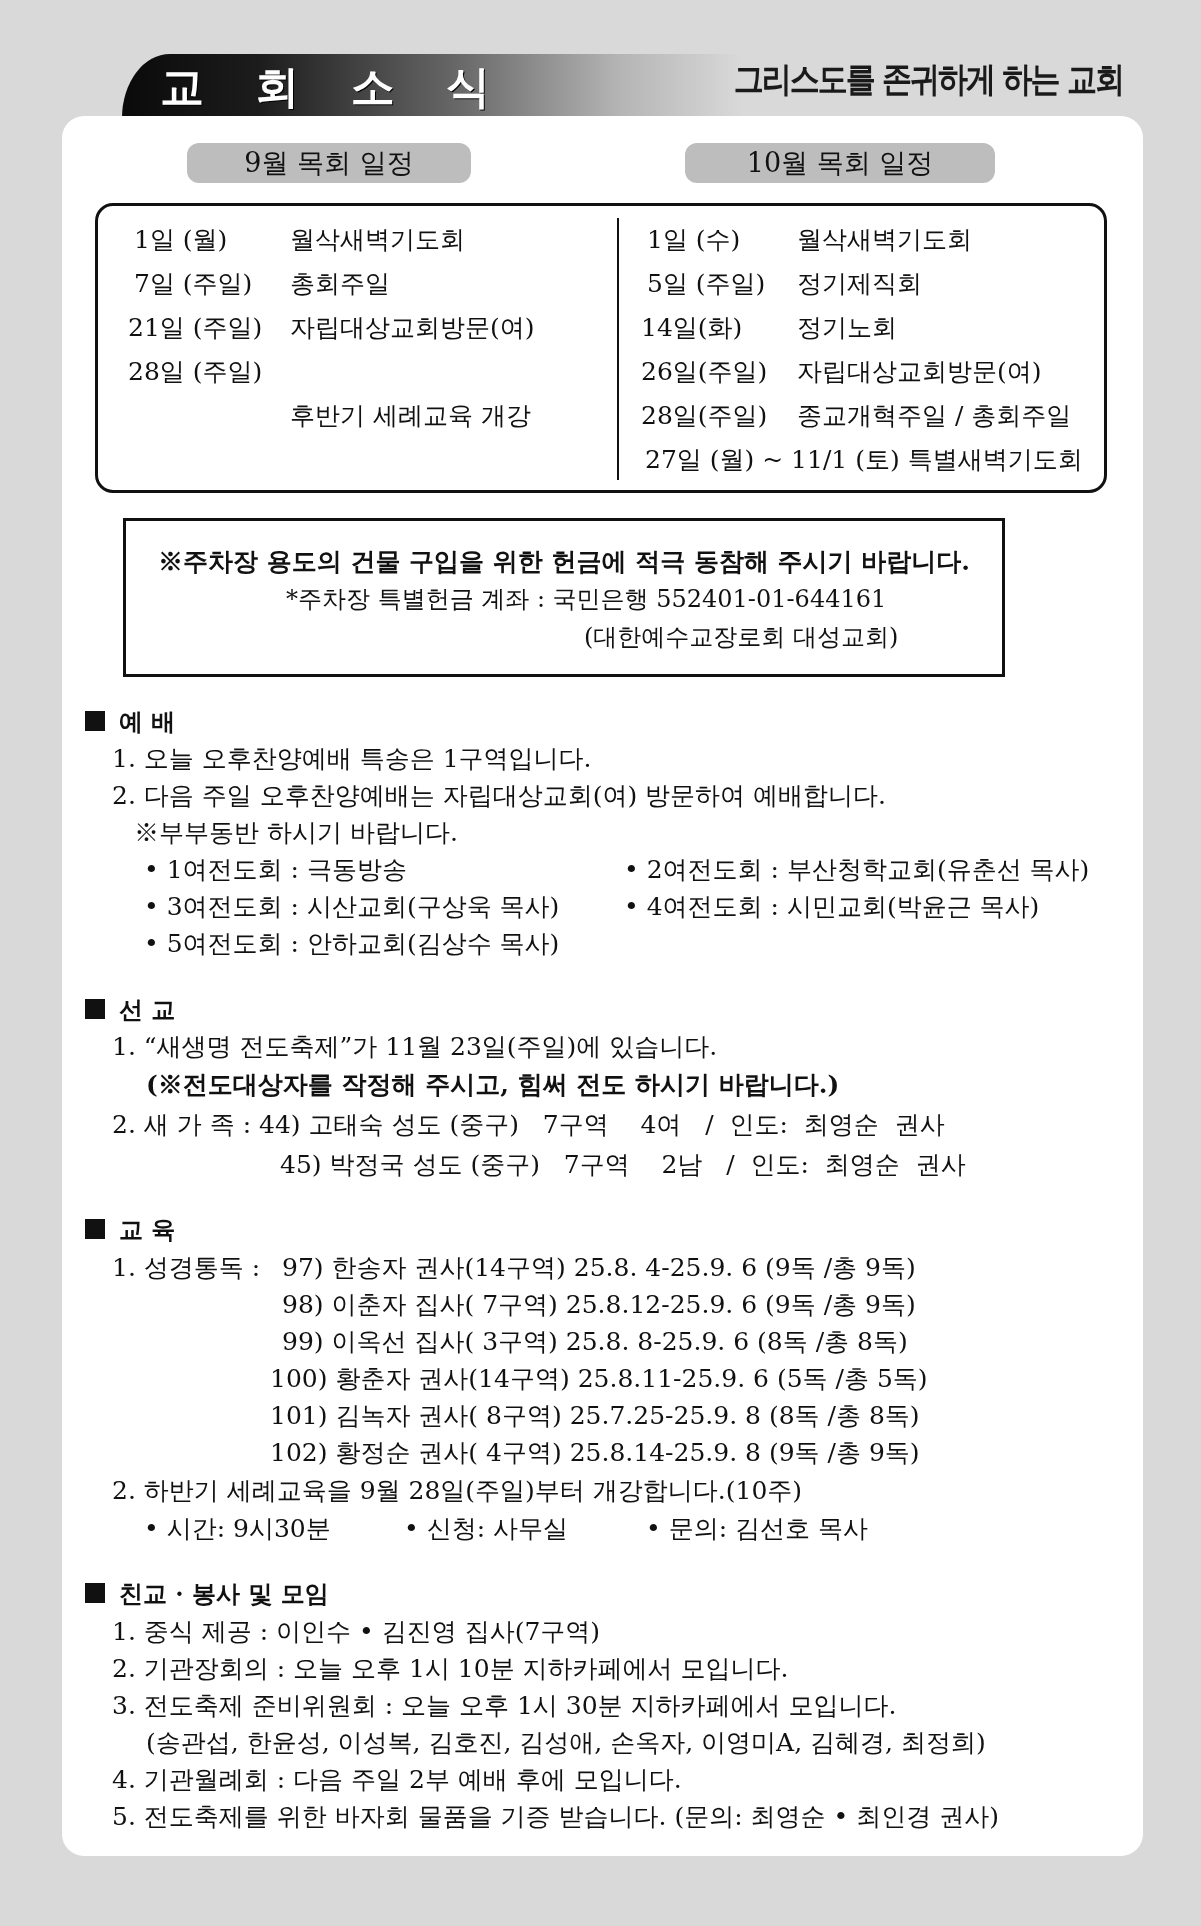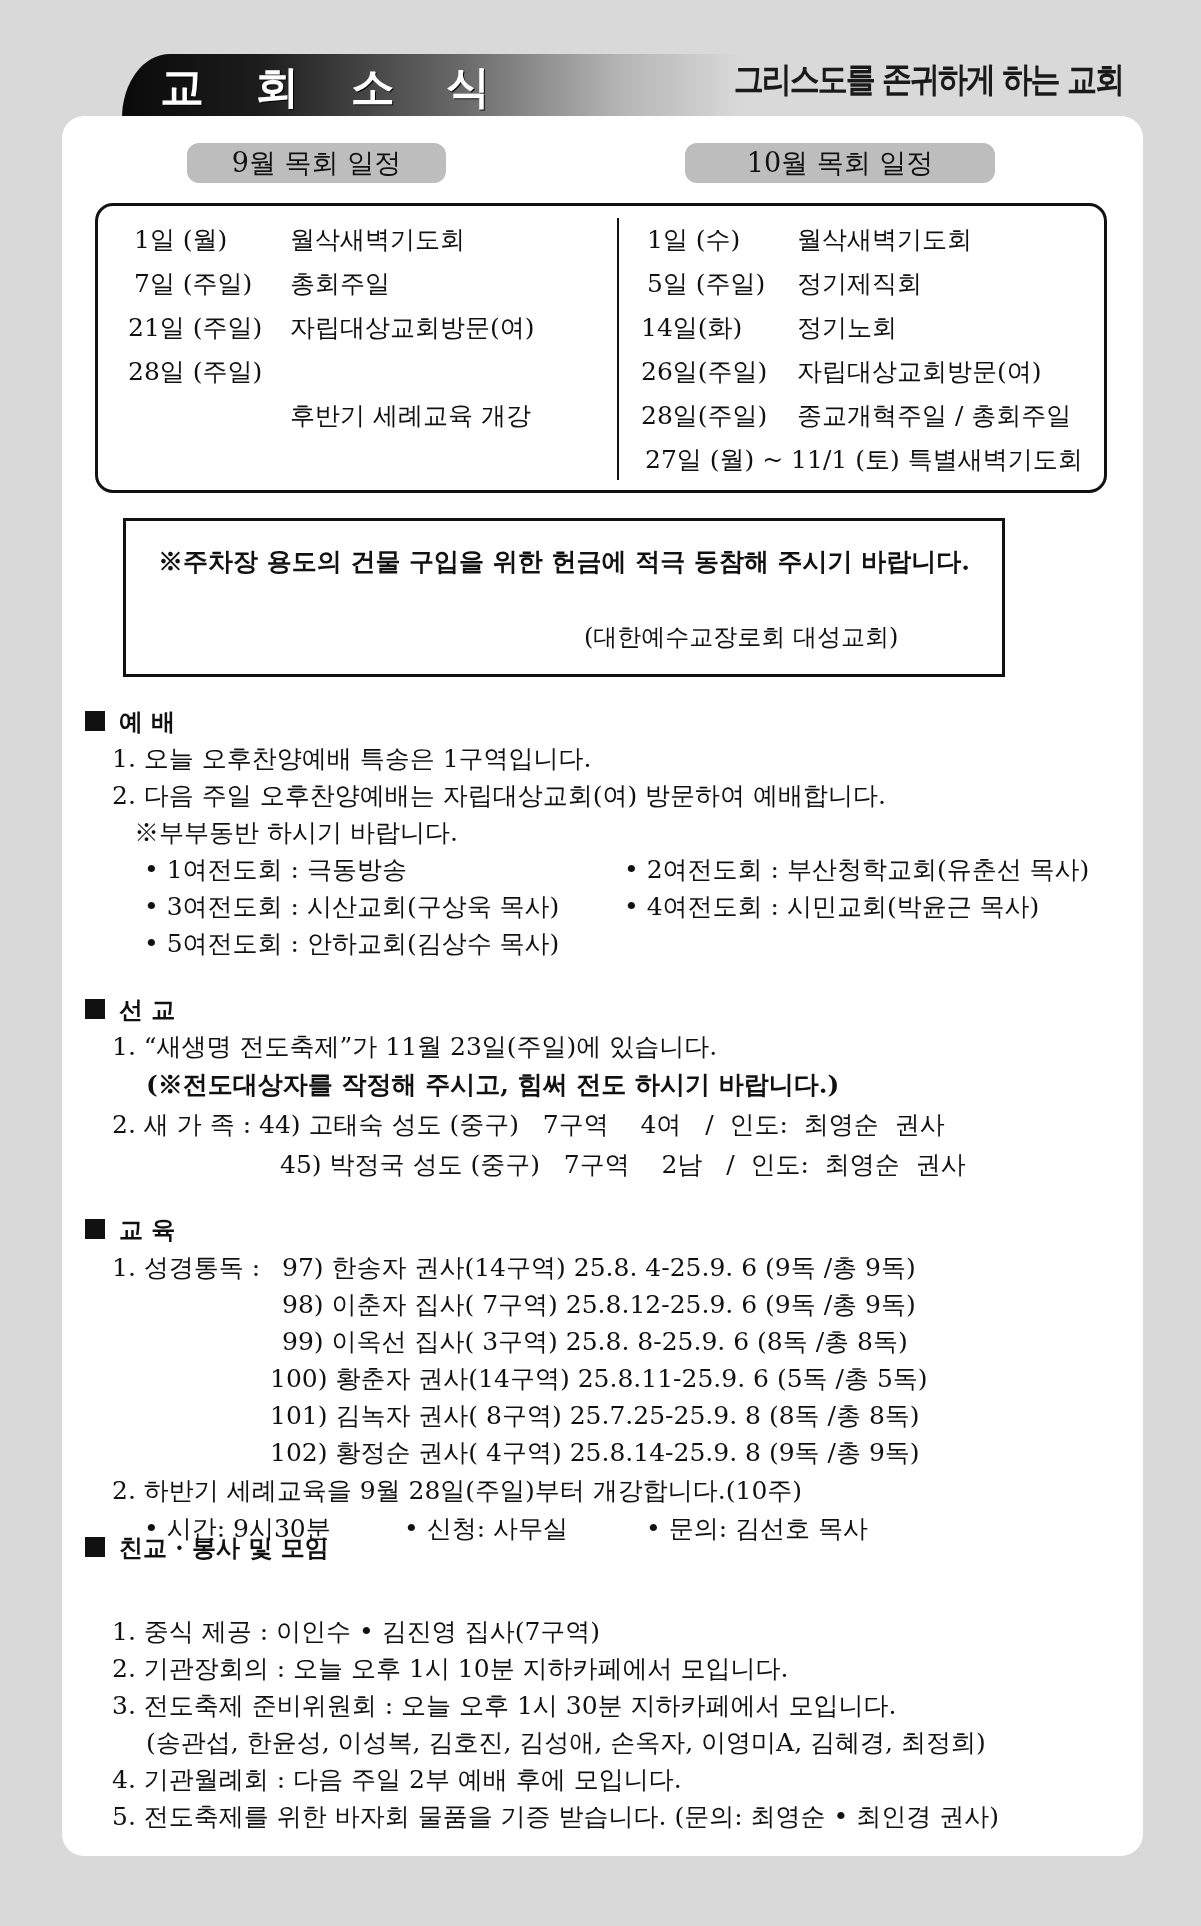--- a/index.html
+++ b/index.html
@@ -49,21 +49,21 @@
 </style>
 </head>
 <body>
 
 <div class="abs banner"></div>
 <div class="abs banner-title">교 회 소 식</div>
 <div class="abs banner-slogan">그리스도를 존귀하게 하는 교회</div>
 
 <div class="abs card"></div>
 
-<div class="abs pill" style="left:187px;width:259px;">9월 목회 일정</div>
+<div class="abs pill" style="left:187px;width:284px;">9월 목회 일정</div>
 <div class="abs pill" style="left:685px;width:310px;">10월 목회 일정</div>
 
 <div class="abs sched-box"></div>
 <div class="abs divider"></div>
 
 <div class="abs" style="left:0;top:218px;width:617px;">
   <div class="srow" style="position:relative;">
     <span class="sdate" style="left:134px;">1일 (월)</span>
     <span class="sevent" style="left:290px;">월삭새벽기도회</span>
   </div>
@@ -106,20 +106,21 @@
     <span class="sevent" style="left:180px;">종교개혁주일 / 총회주일</span>
   </div>
   <div class="srow" style="position:relative;">
     <span class="sdate" style="left:28px;">27일 (월) ~ 11/1 (토) 특별새벽기도회</span>
     <span class="sevent" style="left:180px;"></span>
   </div>
 </div>
 
 <div class="abs notice-box">
   <div class="abs notice-main">※주차장 용도의 건물 구입을 위한 헌금에 적극 동참해 주시기 바랍니다.</div>
+  <div class="abs notice-sub">*주차장 특별헌금 계좌 : 국민은행 552401-01-644161</div>
   <div class="abs notice-sub2">(대한예수교장로회 대성교회)</div>
 </div>
 
 <div class="abs sec-head" style="left:85px;top:706px;">
   <span class="sq"></span><span>예 배</span>
 </div>
 <div class="abs line" style="left:112px;top:740px;">1. 오늘 오후찬양예배 특송은 1구역입니다.</div>
 <div class="abs line" style="left:112px;top:777px;">2. 다음 주일 오후찬양예배는 자립대상교회(여) 방문하여 예배합니다.</div>
 <div class="abs line" style="left:134px;top:814px;">※부부동반 하시기 바랍니다.</div>
 <div class="abs line" style="left:144px;top:851px;">• 1여전도회 : 극동방송</div>
@@ -144,21 +145,21 @@
 <div class="abs line" style="left:282px;top:1286px;white-space:pre;">98) 이춘자 집사( 7구역) 25.8.12-25.9. 6 (9독 /총 9독)</div>
 <div class="abs line" style="left:282px;top:1323px;white-space:pre;">99) 이옥선 집사( 3구역) 25.8. 8-25.9. 6 (8독 /총 8독)</div>
 <div class="abs line" style="left:270px;top:1360px;white-space:pre;">100) 황춘자 권사(14구역) 25.8.11-25.9. 6 (5독 /총 5독)</div>
 <div class="abs line" style="left:270px;top:1397px;white-space:pre;">101) 김녹자 권사( 8구역) 25.7.25-25.9. 8 (8독 /총 8독)</div>
 <div class="abs line" style="left:270px;top:1434px;white-space:pre;">102) 황정순 권사( 4구역) 25.8.14-25.9. 8 (9독 /총 9독)</div>
 <div class="abs line" style="left:112px;top:1472px;">2. 하반기 세례교육을 9월 28일(주일)부터 개강합니다.(10주)</div>
 <div class="abs line" style="left:144px;top:1510px;">• 시간: 9시30분</div>
 <div class="abs line" style="left:404px;top:1510px;">• 신청: 사무실</div>
 <div class="abs line" style="left:646px;top:1510px;">• 문의: 김선호 목사</div>
 
-<div class="abs sec-head" style="left:85px;top:1532px;">
+<div class="abs sec-head" style="left:85px;top:1578px;">
   <span class="sq"></span><span>친교 · 봉사 및 모임</span>
 </div>
 <div class="abs line" style="left:112px;top:1613px;">1. 중식 제공 : 이인수 • 김진영 집사(7구역)</div>
 <div class="abs line" style="left:112px;top:1650px;">2. 기관장회의 : 오늘 오후 1시 10분 지하카페에서 모입니다.</div>
 <div class="abs line" style="left:112px;top:1687px;">3. 전도축제 준비위원회 : 오늘 오후 1시 30분 지하카페에서 모입니다.</div>
 <div class="abs line" style="left:146px;top:1724px;">(송관섭, 한윤성, 이성복, 김호진, 김성애, 손옥자, 이영미A, 김혜경, 최정희)</div>
 <div class="abs line" style="left:112px;top:1761px;">4. 기관월례회 : 다음 주일 2부 예배 후에 모입니다.</div>
 <div class="abs line" style="left:112px;top:1798px;">5. 전도축제를 위한 바자회 물품을 기증 받습니다. (문의: 최영순 • 최인경 권사)</div>
 
 </body></html>

